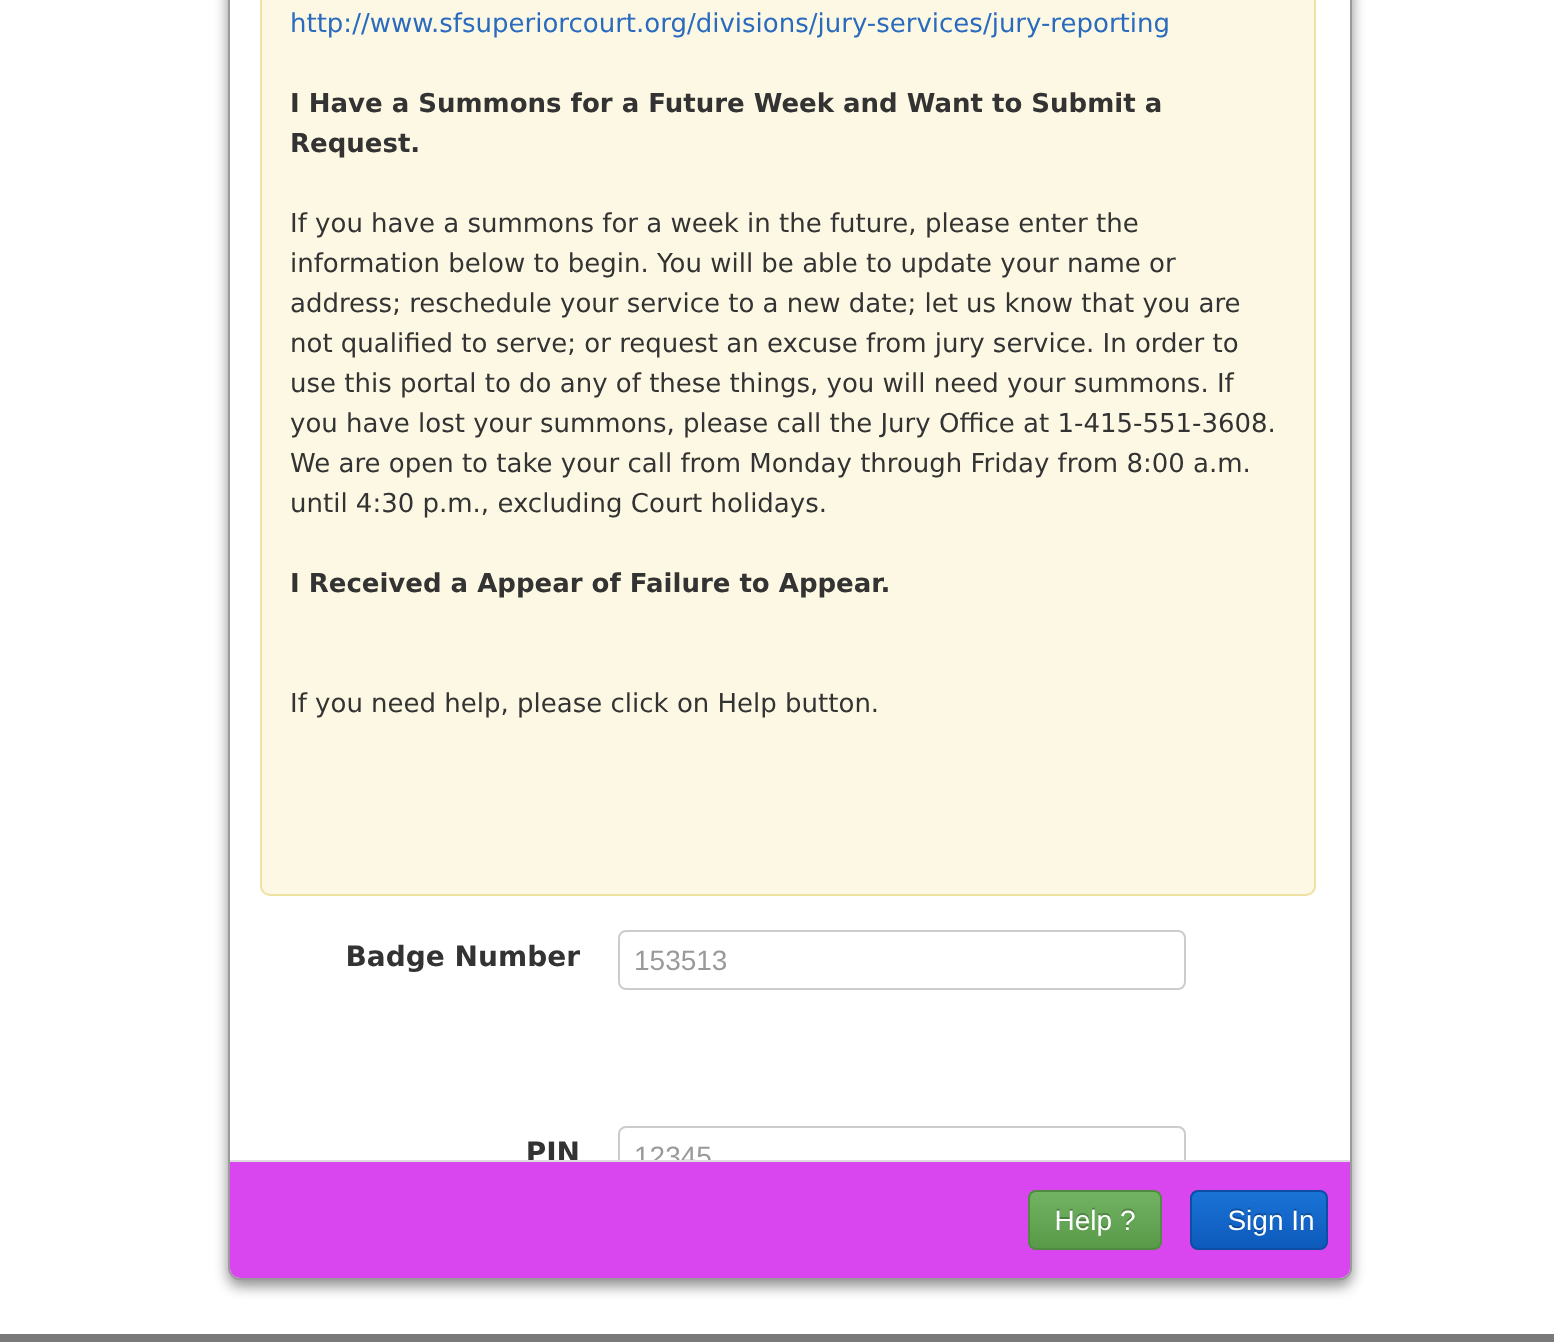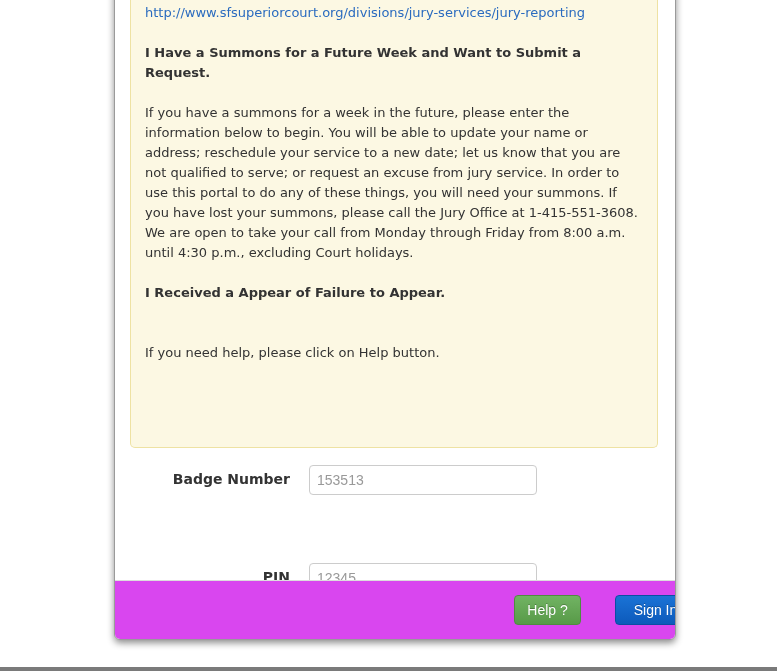--- a/index.html
+++ b/index.html
@@ -32,21 +32,21 @@
   .notice .heading { font-weight:bold; }
   .notice a { color:#2a6bbf; text-decoration:none; }
   .form-row { position:absolute; left:0; width:560px; height:30px; }
   .form-row label {
     position:absolute; right:385px; top:6px;
     font-size:14px; font-weight:bold; color:#333;
     white-space:nowrap;
   }
   .form-row input {
     position:absolute; left:194px; top:0;
-    width:228px; height:30px; box-sizing:border-box;
+    width:284px; height:30px; box-sizing:border-box;
     border:1px solid #cccccc; border-radius:4px;
     padding:0 7px;
     font-family:"Liberation Sans", sans-serif; font-size:14px;
     color:#555; background:#fff; outline:none;
   }
   .form-row input::placeholder { color:#999999; }
   .footer {
     position:absolute; left:0; top:589px; width:560px; height:60px;
     background:#d946ef; border-top:1px solid #dddddd;
   }
@@ -56,21 +56,21 @@
     font-family:"Liberation Sans", sans-serif; font-size:14px;
     color:#ffffff; text-align:center; line-height:28px; cursor:pointer;
     text-shadow:0 -1px 0 rgba(0,0,0,0.25);
   }
   .btn-help {
     left:399px; width:67px;
     background:linear-gradient(#71b363,#589a48);
     border:1px solid #4f8c41;
   }
   .btn-signin {
-    left:500px; width:69px;
+    left:480px; width:69px;
     background:linear-gradient(#1a73d6,#0d5abb);
     border:1px solid #0b4ea3;
     padding-left:12px;
   }
   .bottom-line {
     position:absolute; left:0; top:667px; width:777px; height:4px;
     background:#7a7a7a;
   }
 </style>
 </head>

